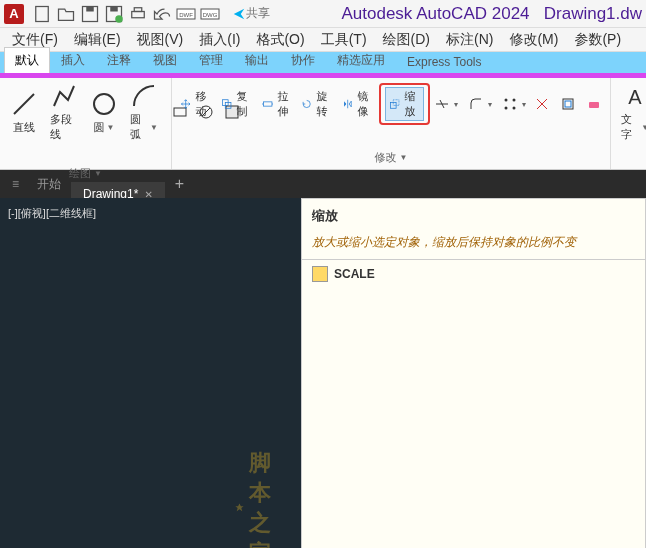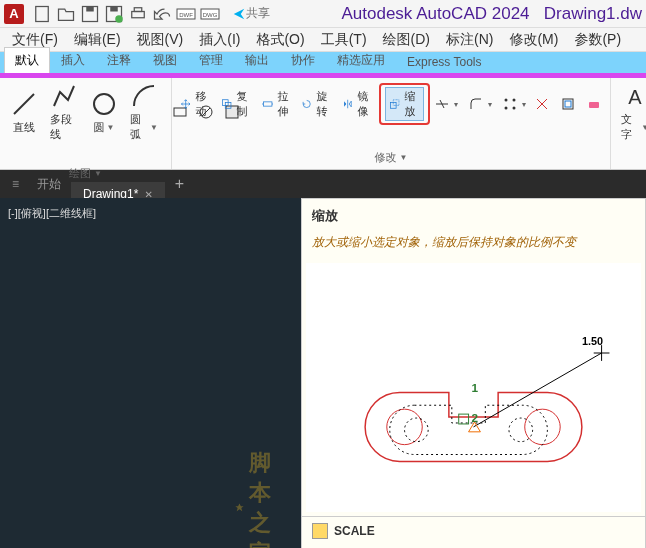--- a/index.html
+++ b/index.html
@@ -400,44 +400,20 @@
       <svg width="26" height="26" viewBox="0 0 24 24">
           <path d="M12 2l3 6h6l-5 4 2 7-6-4-6 4 2-7-5-4h6z" fill="#c9a227"></path>
         </svg>
       <span>脚本之家</span>
     </div>
   </div>
 
   <div class="tooltip-pane">
     <div class="tip-title">缩放</div>
     <div class="tip-desc">放大或缩小选定对象，缩放后保持对象的比例不变</div>
-    <div class="tip-image">
-      <svg width="100%" height="100%" viewBox="0 0 340 190">
-
-        <path d="M95 100 a35 35 0 0 0 0 70 h150 a35 35 0 0 0 0-70 h-50 v25 h-50 v-25 z" fill="none" stroke="#d32f2f" stroke-width="1.5"></path>
-        <circle cx="100" cy="135" r="18" fill="none" stroke="#d32f2f"></circle>
-        <circle cx="240" cy="135" r="18" fill="none" stroke="#d32f2f"></circle>
-
-        <path d="M110 113 a25 25 0 0 0 0 50 h110 a25 25 0 0 0 0-50 h-38 v18 h-34 v-18 z" fill="none" stroke="#000" stroke-dasharray="2 3"></path>
-        <circle cx="112" cy="138" r="12" fill="none" stroke="#000" stroke-dasharray="2 3"></circle>
-        <circle cx="218" cy="138" r="12" fill="none" stroke="#000" stroke-dasharray="2 3"></circle>
-
-        <line x1="170" y1="135" x2="300" y2="60" stroke="#000"></line>
-        <g stroke="#000">
-          <line x1="292" y1="60" x2="308" y2="60"></line>
-          <line x1="300" y1="52" x2="300" y2="68"></line>
-        </g>
-        <text x="280" y="52" font-size="11" font-weight="bold">1.50</text>
-
-        <text x="168" y="100" font-size="12" fill="#2e7d32" font-weight="bold">1</text>
-        <text x="168" y="130" font-size="12" fill="#2e7d32" font-weight="bold">2</text>
-        <rect x="155" y="122" width="10" height="10" fill="none" stroke="#2e7d32"></rect>
-        <path d="M165 140 l6 -10 l6 10 z" fill="none" stroke="#ef6c00"></path>
-      </svg>
-    </div>
     <div class="tip-footer">
       <div class="tip-cmd">
         <div class="tip-cmd-icon"></div>
         <span>SCALE</span>
       </div>
 
     </div>
   </div>
 </div>
 

